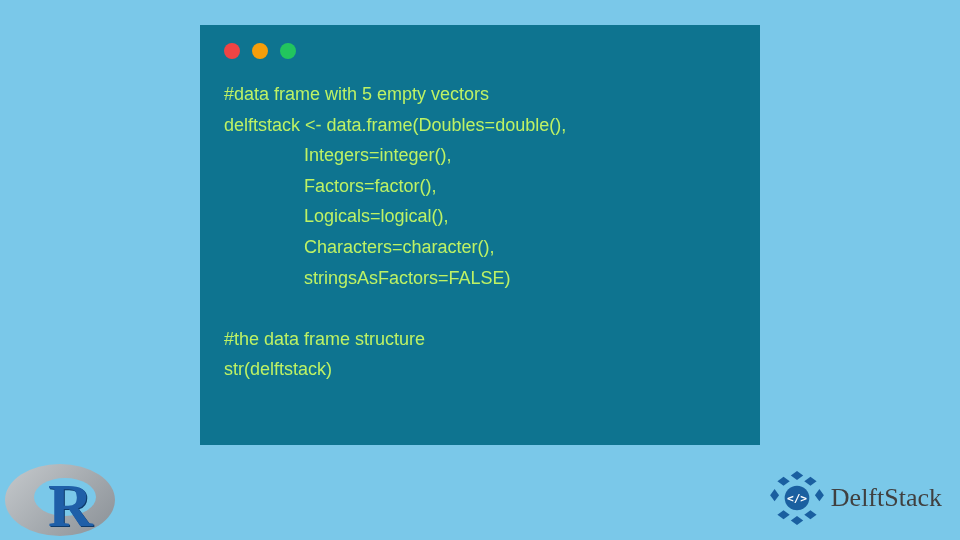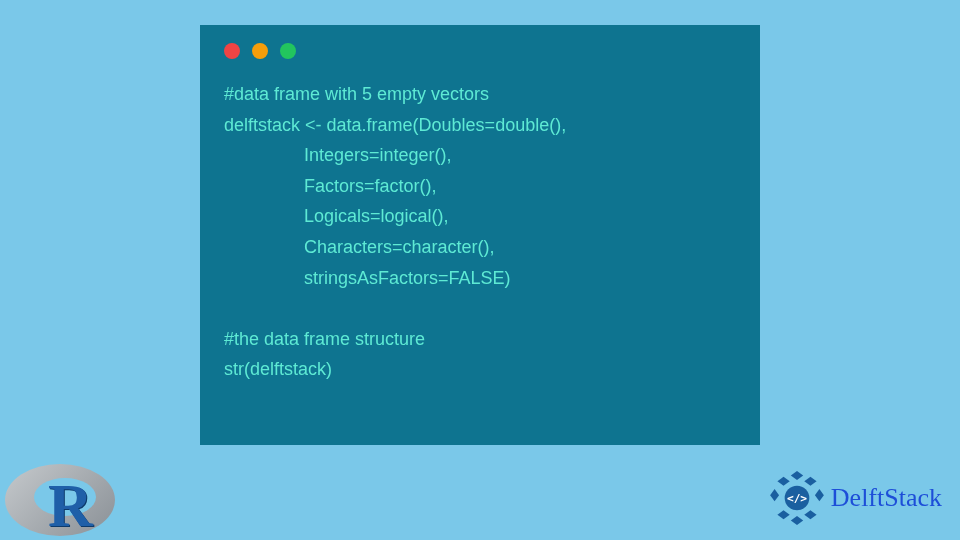--- a/index.html
+++ b/index.html
@@ -27,21 +27,21 @@
   }
   .light {
     width: 16px;
     height: 16px;
     border-radius: 50%;
   }
   .red { background: #ef4444; }
   .yellow { background: #f59e0b; }
   .green { background: #22c55e; }
   .code-area {
-    color: #5eead4;
+    color: #bef264;
     font-size: 18px;
     line-height: 1.7;
     white-space: pre;
     font-family: Arial, Helvetica, sans-serif;
   }
   .r-logo {
     position: absolute;
     left: 0px;
     bottom: -6px;
     width: 120px;
@@ -85,21 +85,21 @@
   }
   .ds-icon {
     width: 56px;
     height: 56px;
     position: relative;
   }
   .ds-icon svg { width: 56px; height: 56px; }
   .ds-text {
     font-family: Georgia, 'Times New Roman', serif;
     font-size: 26px;
-    color: #1d4ed8;
+    color: #404040;
     font-weight: 500;
   }
 </style>
 </head>
 <body>
 
 <div class="code-window">
   <div class="traffic-lights">
     <div class="light red"></div>
     <div class="light yellow"></div>

